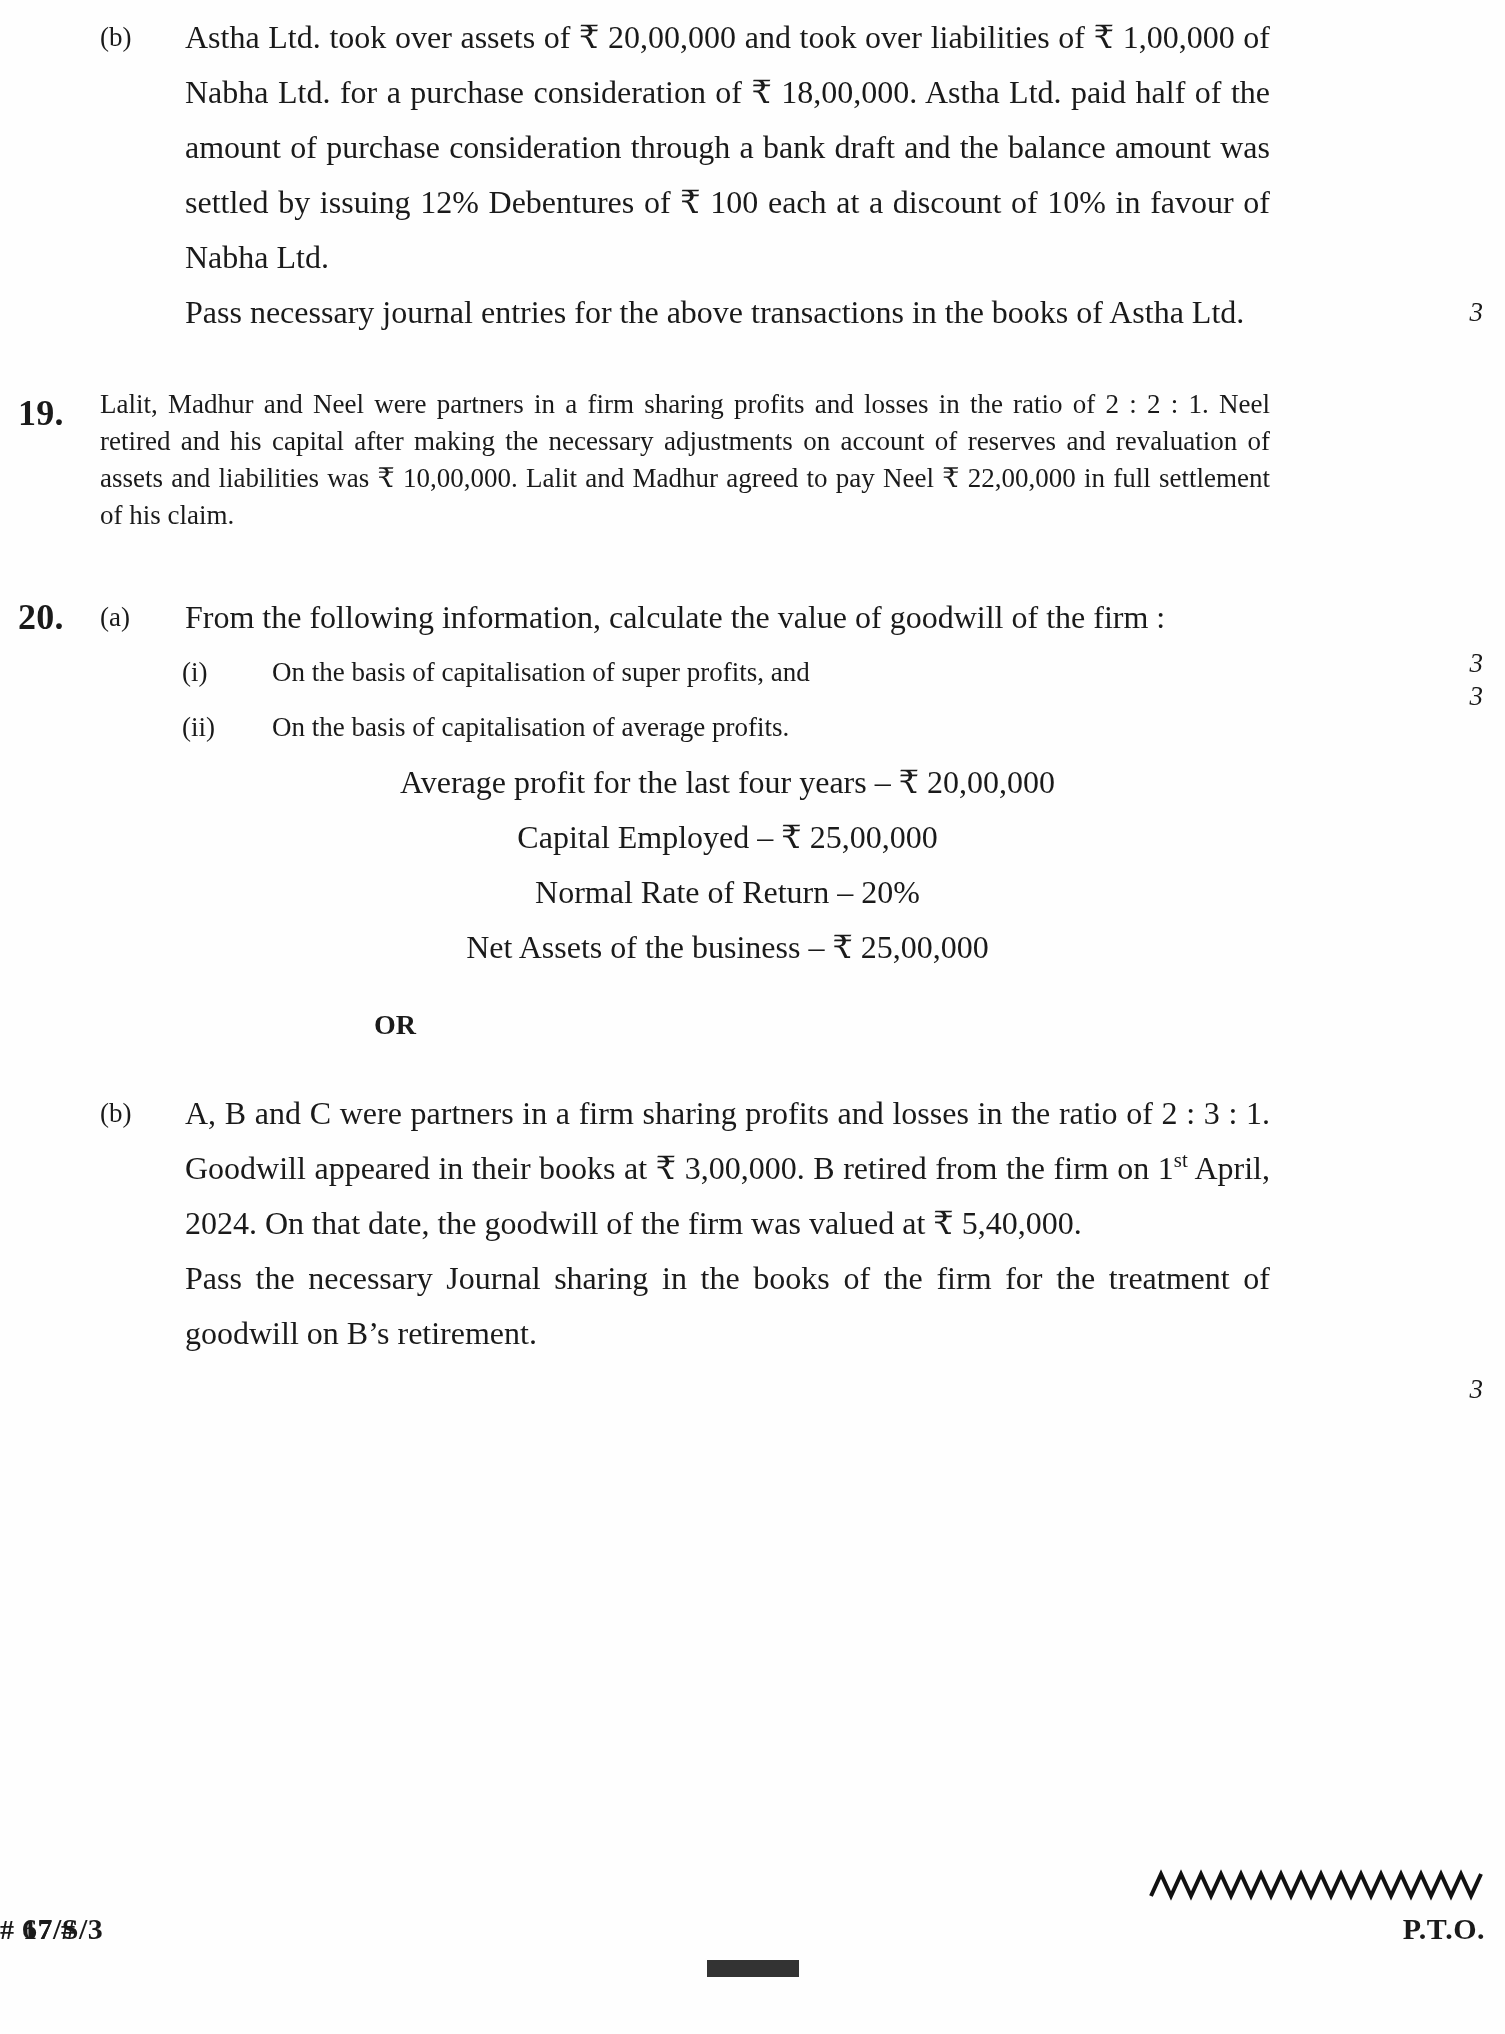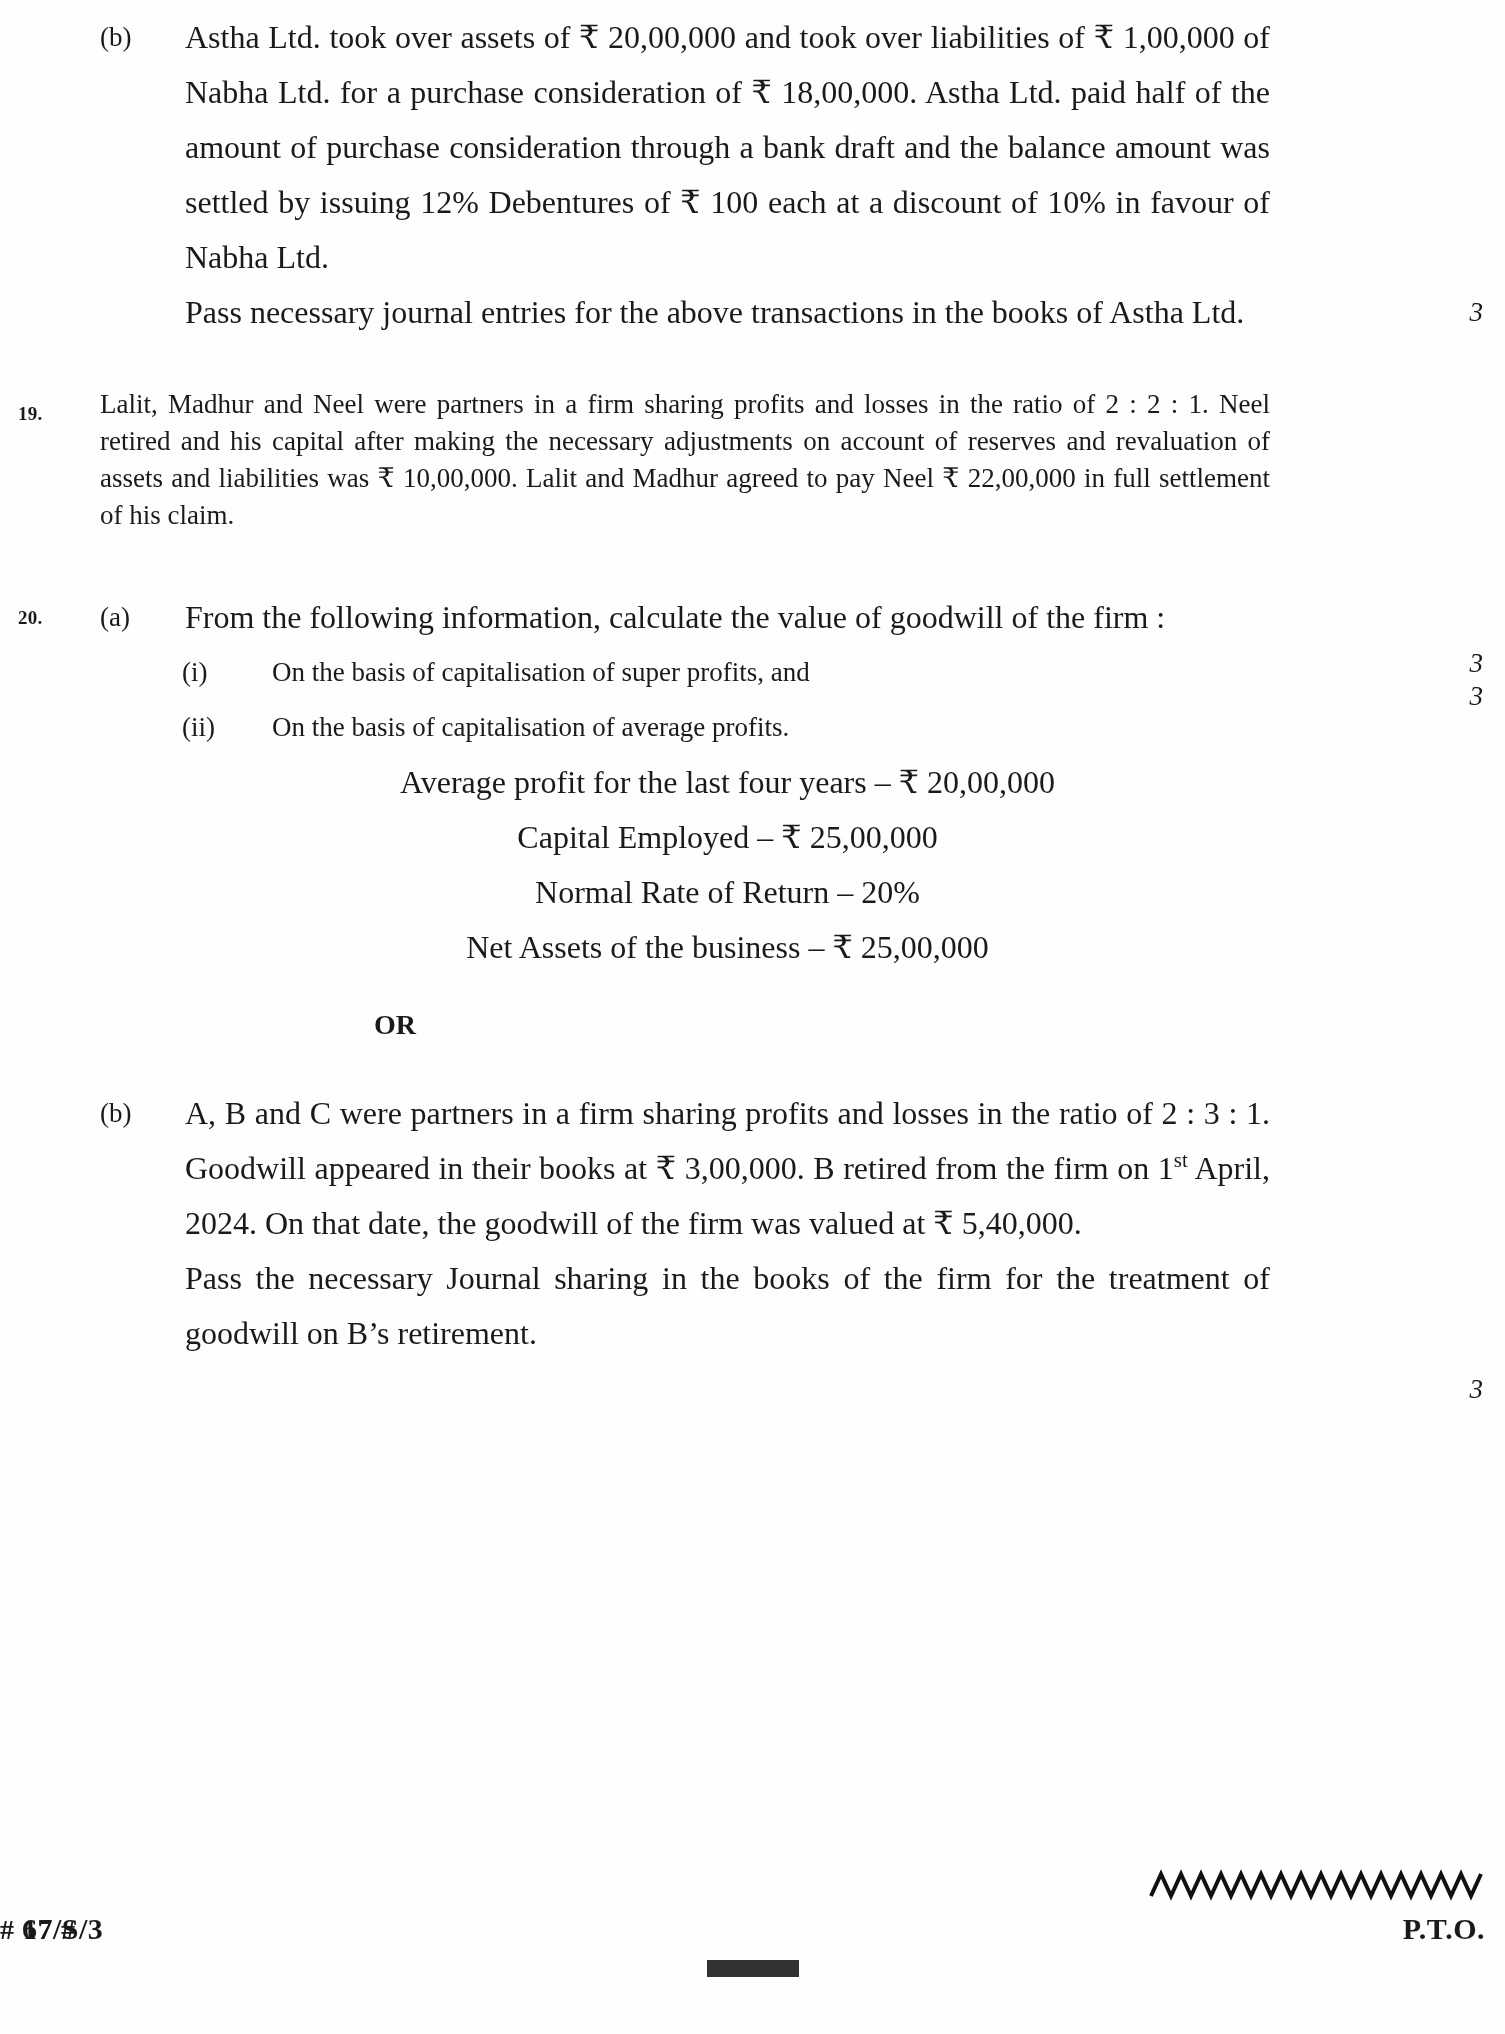--- a/index.html
+++ b/index.html
@@ -32,21 +32,21 @@
     position: relative;
     display: block;
     margin: 0;
   }
   .qnum {
     position: absolute;
     left: 18px;
     top: 0;
     width: 70px;
     font-weight: bold;
-    font-size: 19px;
+    font-size: 36px;
     line-height: 55px;
     text-align: left;
     letter-spacing: 0.3px;
   }
   .part {
     position: absolute;
     left: 100px;
     top: 0;
     width: 80px;
     font-size: 27px;

